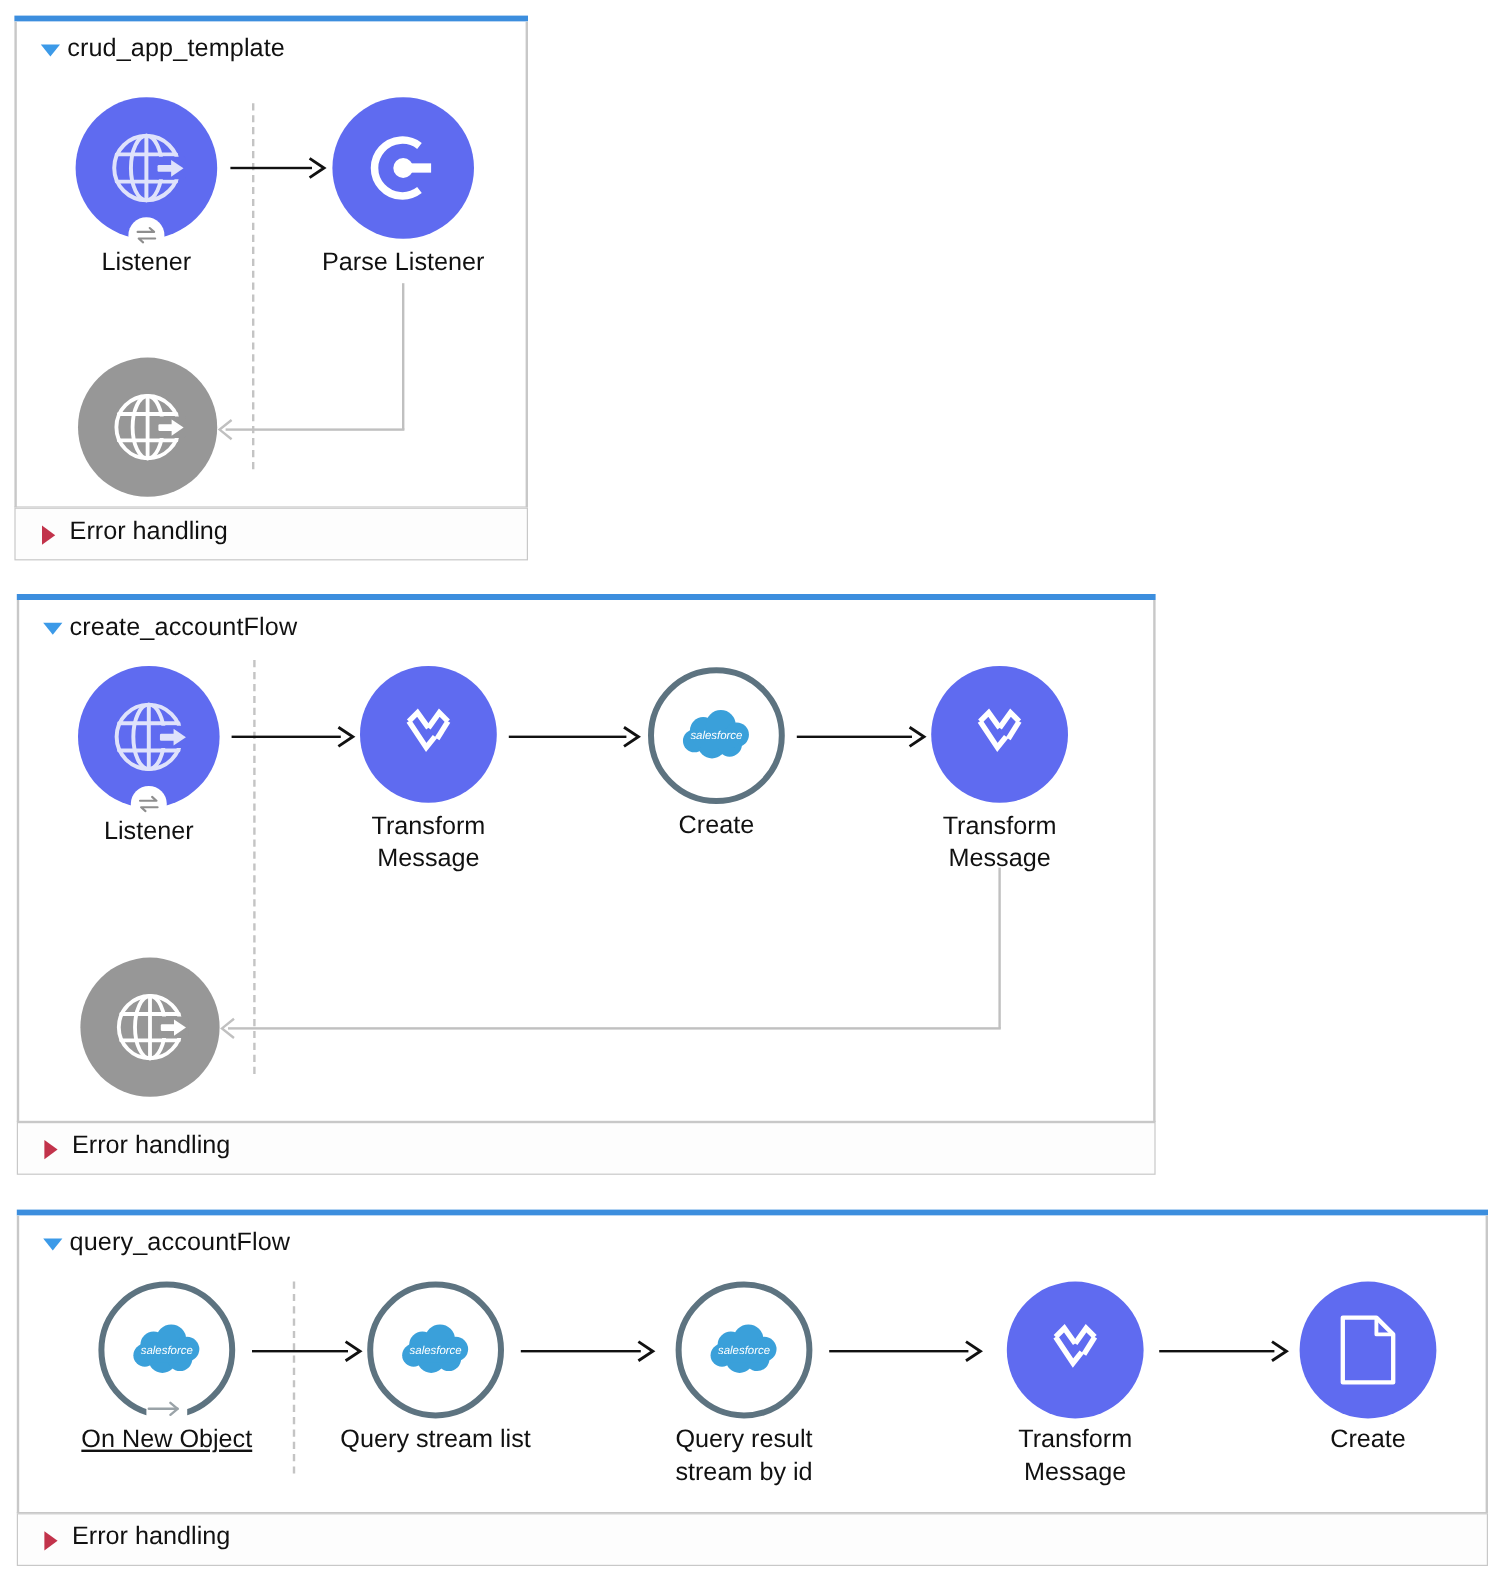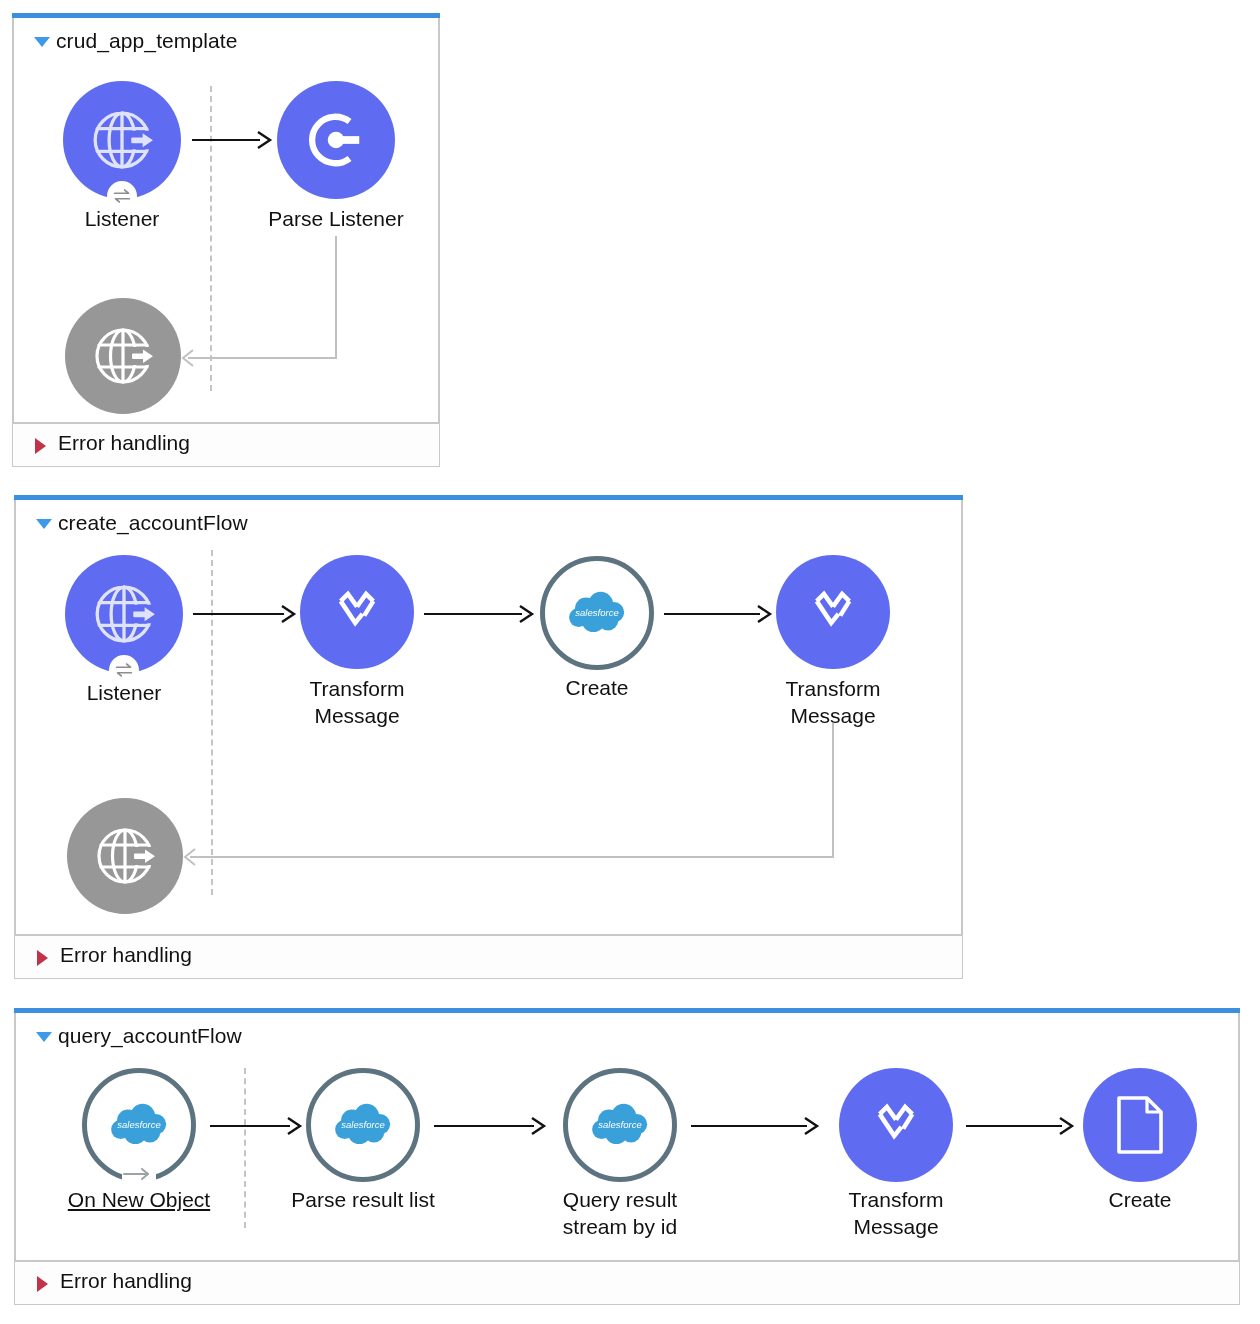--- a/index.html
+++ b/index.html
@@ -378,21 +378,21 @@
               <circle cx="50" cy="20" r="17"></circle>
             <circle cx="68" cy="31" r="14"></circle>
               <circle cx="20" cy="38" r="13"></circle>
             <circle cx="40" cy="42" r="16"></circle>
               <circle cx="60" cy="42" r="14"></circle>
             <rect x="18" y="26" width="54" height="20" rx="10"></rect>
           </g>
           <text x="45" y="36" text-anchor="middle" font-family="'Liberation Sans',sans-serif" font-size="13" font-style="italic" fill="#ffffff">salesforce</text>
         </svg>
       </div>
-      <div class="node-label" style="left:-63px;top:118px;width:240px;">Parse result list</div>
+      <div class="node-label" style="left:-63px;top:118px;width:240px;">Query stream list</div>
     </div>
 
     <div class="hline" style="left:420px;top:117px;width:100px;"></div>
     <svg class="arrowhead" style="left:516px;top:106px;" width="18" height="24" viewBox="0 0 18 24">
       <path d="M2 4 L14 12 L2 20" fill="none" stroke="#111111" stroke-width="2.4"></path>
     </svg>
 
     <div class="node" style="left:549px;top:60px;">
       <div class="circ sfring" style="width:114px;height:114px;">
         <svg width="66" height="48" viewBox="0 0 90 64">

